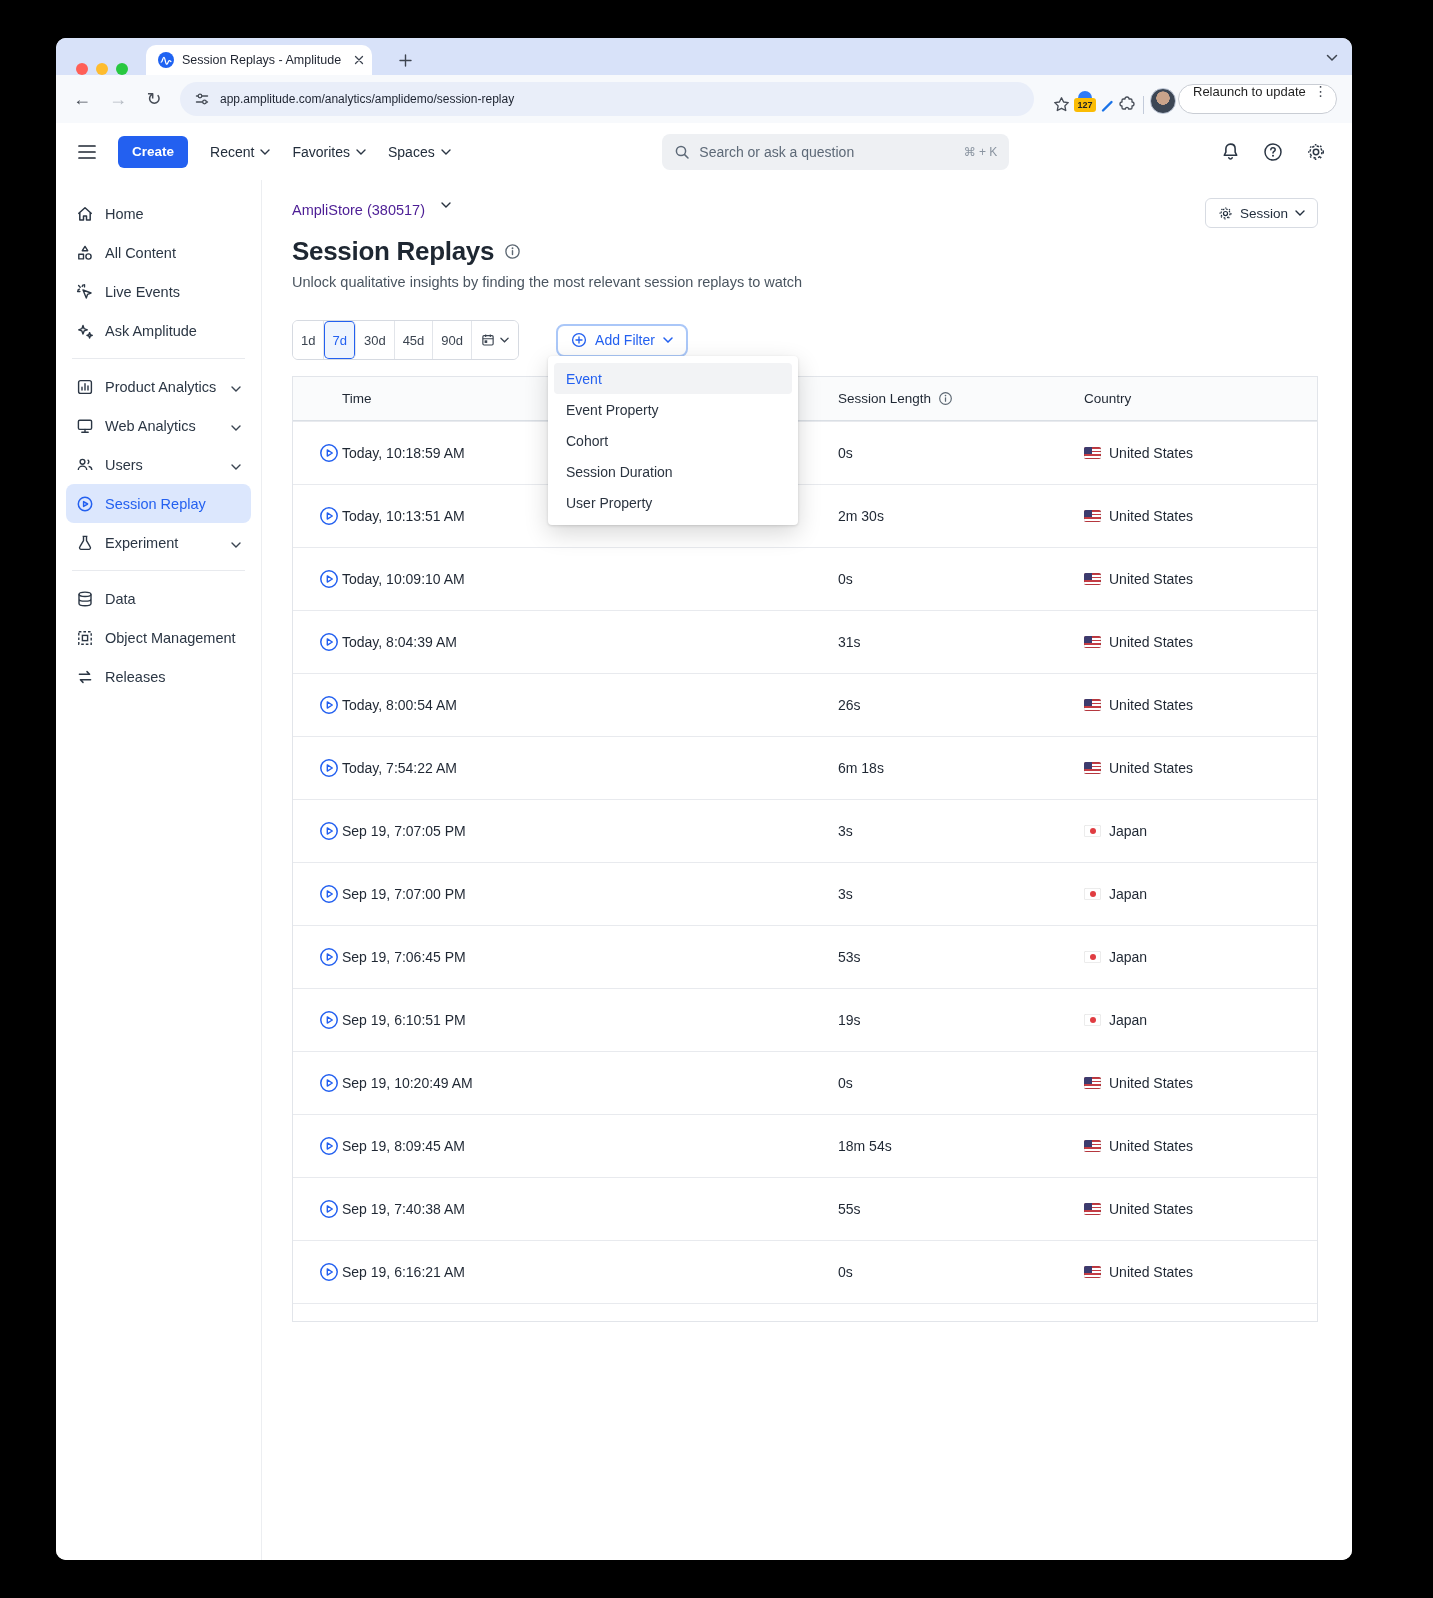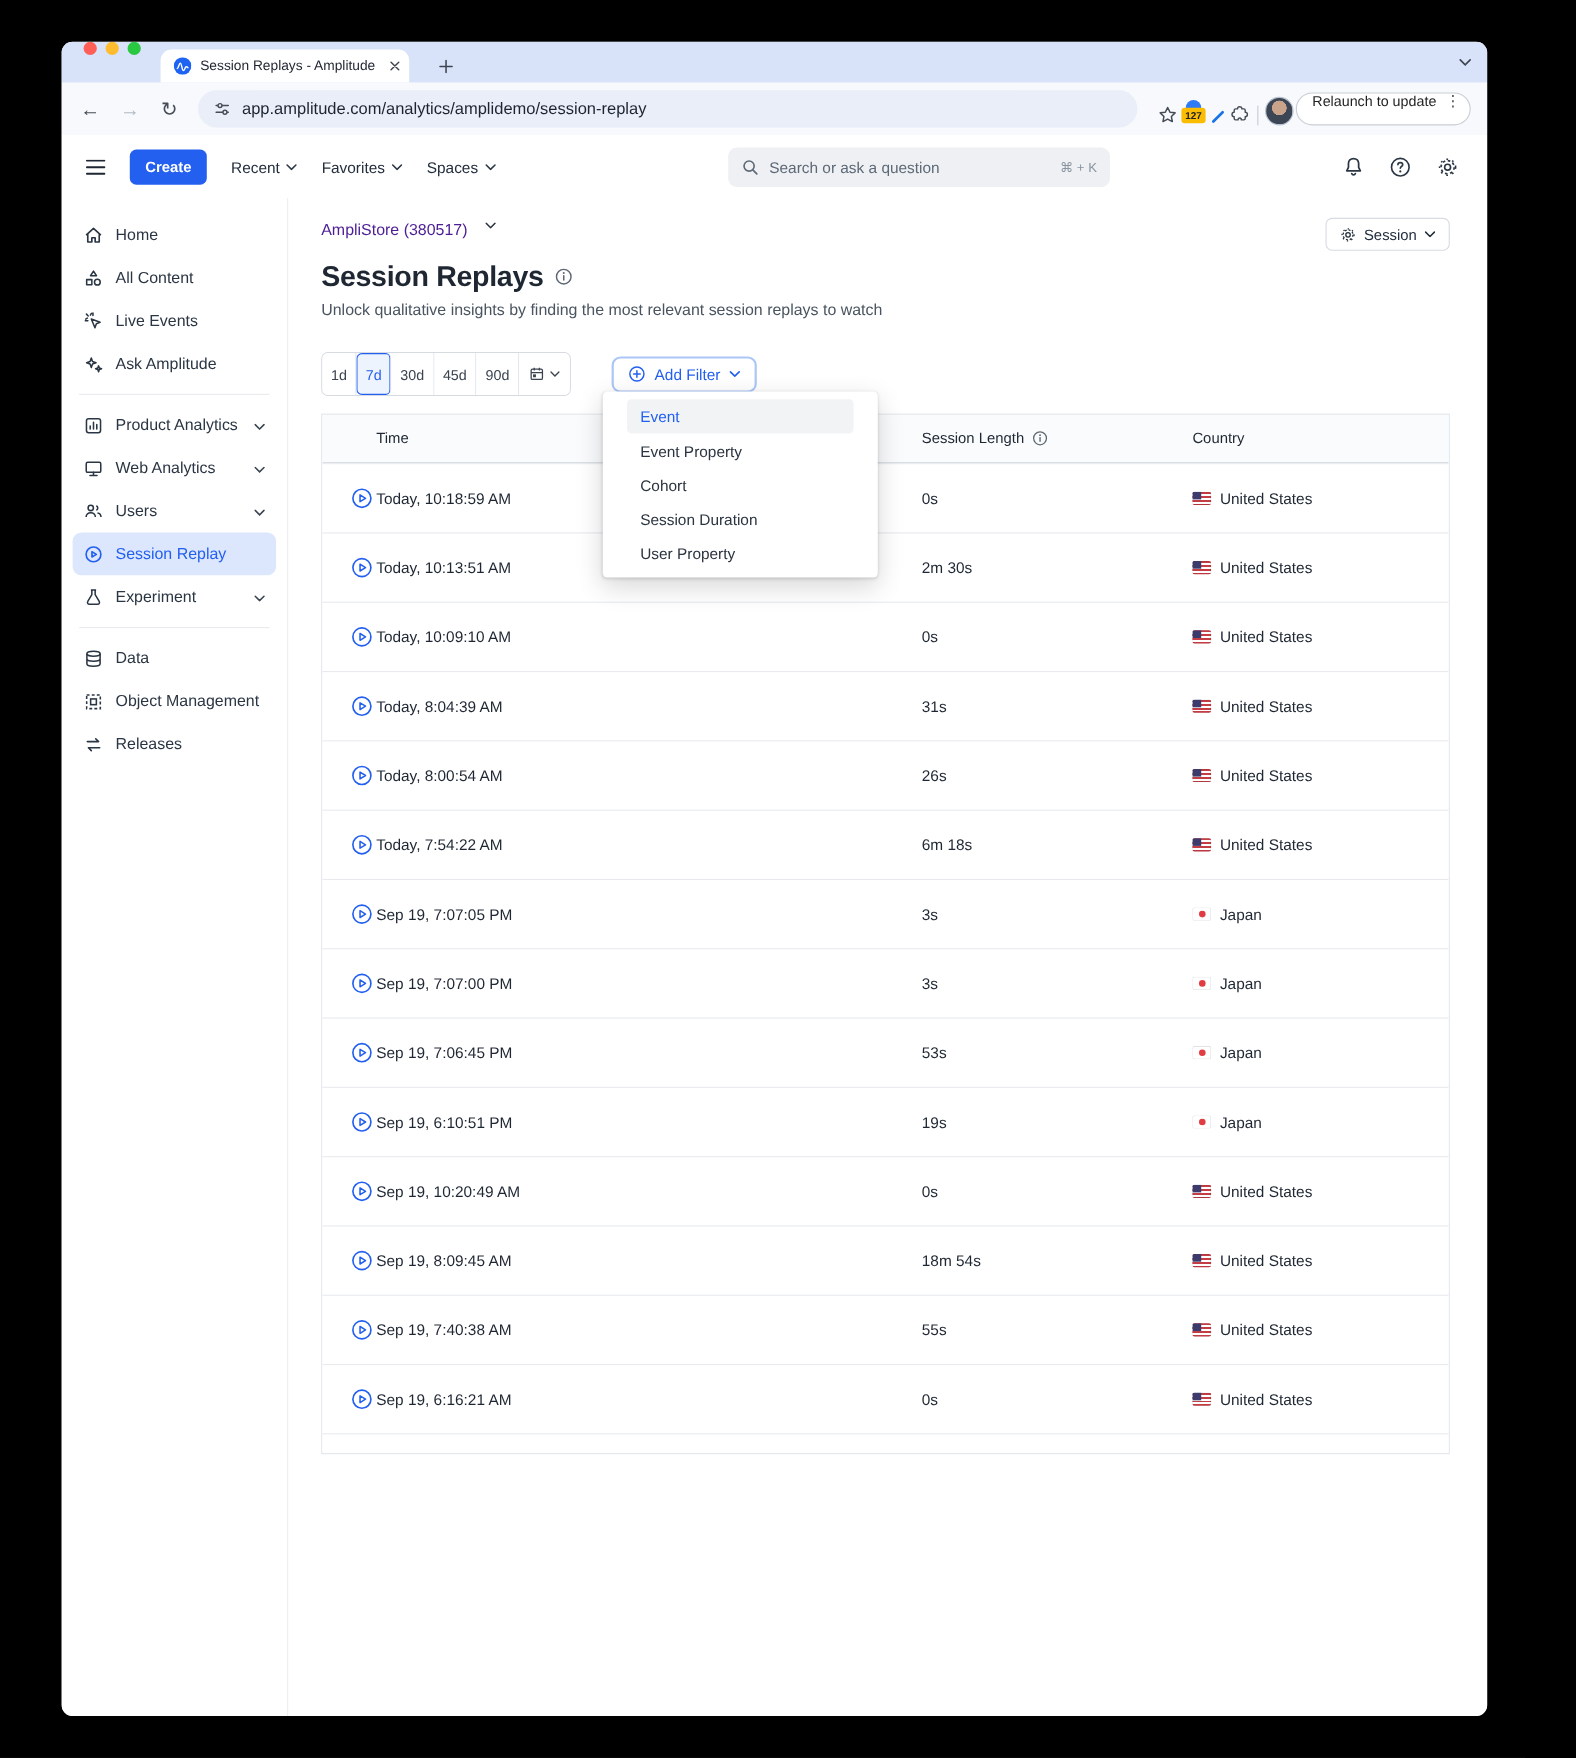--- a/index.html
+++ b/index.html
@@ -1,31 +1,31 @@
 <!DOCTYPE html>
 <html><head>
 <meta charset="utf-8">
 <style>
   *{margin:0;padding:0;box-sizing:border-box}
   html,body{width:1433px;height:1598px;background:#000;font-family:"Liberation Sans","DejaVu Sans",sans-serif;-webkit-font-smoothing:antialiased}
   .win{position:absolute;left:56px;top:38px;width:1296px;height:1522px;border-radius:10px;overflow:hidden;background:#fff}
 
   
-  .tabstrip{position:relative;height:37px;background:#d8e2f9;display:flex;align-items:flex-start}
+  .tabstrip{position:relative;height:37px;background:#d8e2f9;display:flex;align-items:flex-end}
   .lights{display:flex;gap:8px;margin-left:20px}
   .light{width:12px;height:12px;border-radius:50%}
   .tab{position:absolute;left:90px;top:7px;width:226px;height:30px;background:#fff;border-radius:10px 10px 0 0;display:flex;align-items:center;gap:8px;padding:0 8px 0 12px}
   .tab-title{font-size:12.5px;color:#1f2430;white-space:nowrap;overflow:hidden;flex:1}
   .newtab{position:absolute;left:335px;top:8px;width:28px;height:28px;display:flex;align-items:center;justify-content:center;border-radius:50%}
   .strip-chev{position:absolute;right:14px;top:10px}
   .toolbar{height:48px;background:#f7f9fc;display:flex;align-items:center;padding:0 12px 0 10px;gap:4px}
   .navbtn{width:32px;height:32px;display:flex;align-items:center;justify-content:center;border-radius:50%;font-size:18px;color:#474d57}
   .navbtn.dis{color:#b4bac2}
   .urlpill{flex:0 0 854px;height:34px;margin-left:6px;background:#e9eef9;border-radius:17px;display:flex;align-items:center;gap:10px;padding:0 14px;overflow:hidden}
-  .url{font-size:15px;color:#1d2330}
+  .url{font-size:12px;color:#1d2330}
   .tool-icons{display:flex;align-items:flex-end;gap:2px;margin-left:14px}
   .ext127{position:relative;width:24px;height:24px}
   .ext127 .cap{position:absolute;left:5px;top:1px;width:14px;height:11px;border-radius:7px 7px 2px 2px;background:#2f7bf6}
   .ext127 .badge{position:absolute;left:1px;top:8px;width:22px;height:14px;background:#fbbc04;border-radius:3px;font-size:9px;font-weight:700;color:#202124;display:flex;align-items:center;justify-content:center}
   .vsep{width:1px;height:18px;background:#c3cbda;margin:0 4px}
   .avatar{width:26px;height:26px;border-radius:50%;background:radial-gradient(circle at 50% 38%,#c9a38a 0 34%,#3c4654 36%);border:1px solid #b9c2d2}
   .relaunch{height:30px;border:1px solid #c9cdd4;border-radius:15px;background:#fff;display:flex;align-items:center;gap:8px;padding:0 8px 16px 14px;font-size:13px;color:#1f1f1f;white-space:nowrap}
   .dots{font-size:14px;color:#474d57;letter-spacing:0}
 
   
@@ -55,21 +55,21 @@
   .pgsub{position:absolute;left:30px;top:94px;font-size:14.5px;color:#4a5560}
   .filterrow{position:absolute;left:30px;top:140px;display:flex;align-items:center}
   .seg{display:flex;height:40px;border:1px solid #d6dae1;border-radius:6px;background:#fff;overflow:hidden}
   .segbtn{min-width:31px;padding:0 8px;display:flex;align-items:center;justify-content:center;font-size:13px;color:#3b4450;border-right:1px solid #e2e5ea;background:#fff}
   .segbtn:last-child{border-right:none}
   .segbtn.sel{background:#eef4fe;color:#2360f0;box-shadow:inset 0 0 0 1px #2360f0;border-radius:5px}
   .segcal{display:flex;align-items:center;gap:5px;padding:0 9px;color:#3b4450}
   .addfilter{margin-left:37px;height:33px;display:flex;align-items:center;gap:8px;padding:0 13px;border:2px solid #aac7f8;border-radius:8px;background:#fff;color:#2360f0;font-size:14px;font-weight:500}
 
   
-  .menu{position:absolute;left:286px;top:176px;width:250px;padding:7px 16px;background:#fff;border-radius:4px;box-shadow:0 1px 3px rgba(0,0,0,.14),0 8px 24px rgba(0,0,0,.16);z-index:20}
+  .menu{position:absolute;left:286px;top:176px;width:250px;padding:7px 0;background:#fff;border-radius:4px;box-shadow:0 1px 3px rgba(0,0,0,.14),0 8px 24px rgba(0,0,0,.16);z-index:20}
   .mitem{height:31px;margin:0 6px;padding:0 12px;border-radius:4px;display:flex;align-items:center;font-size:14px;color:#2b3440}
   .mitem.sel{background:#f2f3f5;color:#2360f0}
 
   
   .table{position:absolute;left:30px;top:196px;width:1026px;height:946px;border:1px solid #e2e5ea;overflow:hidden;background:#fff}
   .thead{display:grid;grid-template-columns:27px 496px 246px 1fr;align-items:center;height:44px;padding-left:22px;background:#fafbfc;border-bottom:1px solid #dadfe5;font-size:13.5px;font-weight:400;color:#1f2733}
   .thlen{display:flex;align-items:center;gap:7px}
   .trow{display:grid;grid-template-columns:27px 496px 246px 1fr;align-items:center;height:63px;padding-left:22px;border-top:1px solid #e8eaee;font-size:14px;color:#1f2733;background:#fff}
   .trow:first-of-type{border-top:none}
   .cty{display:flex;align-items:center;gap:8px}

